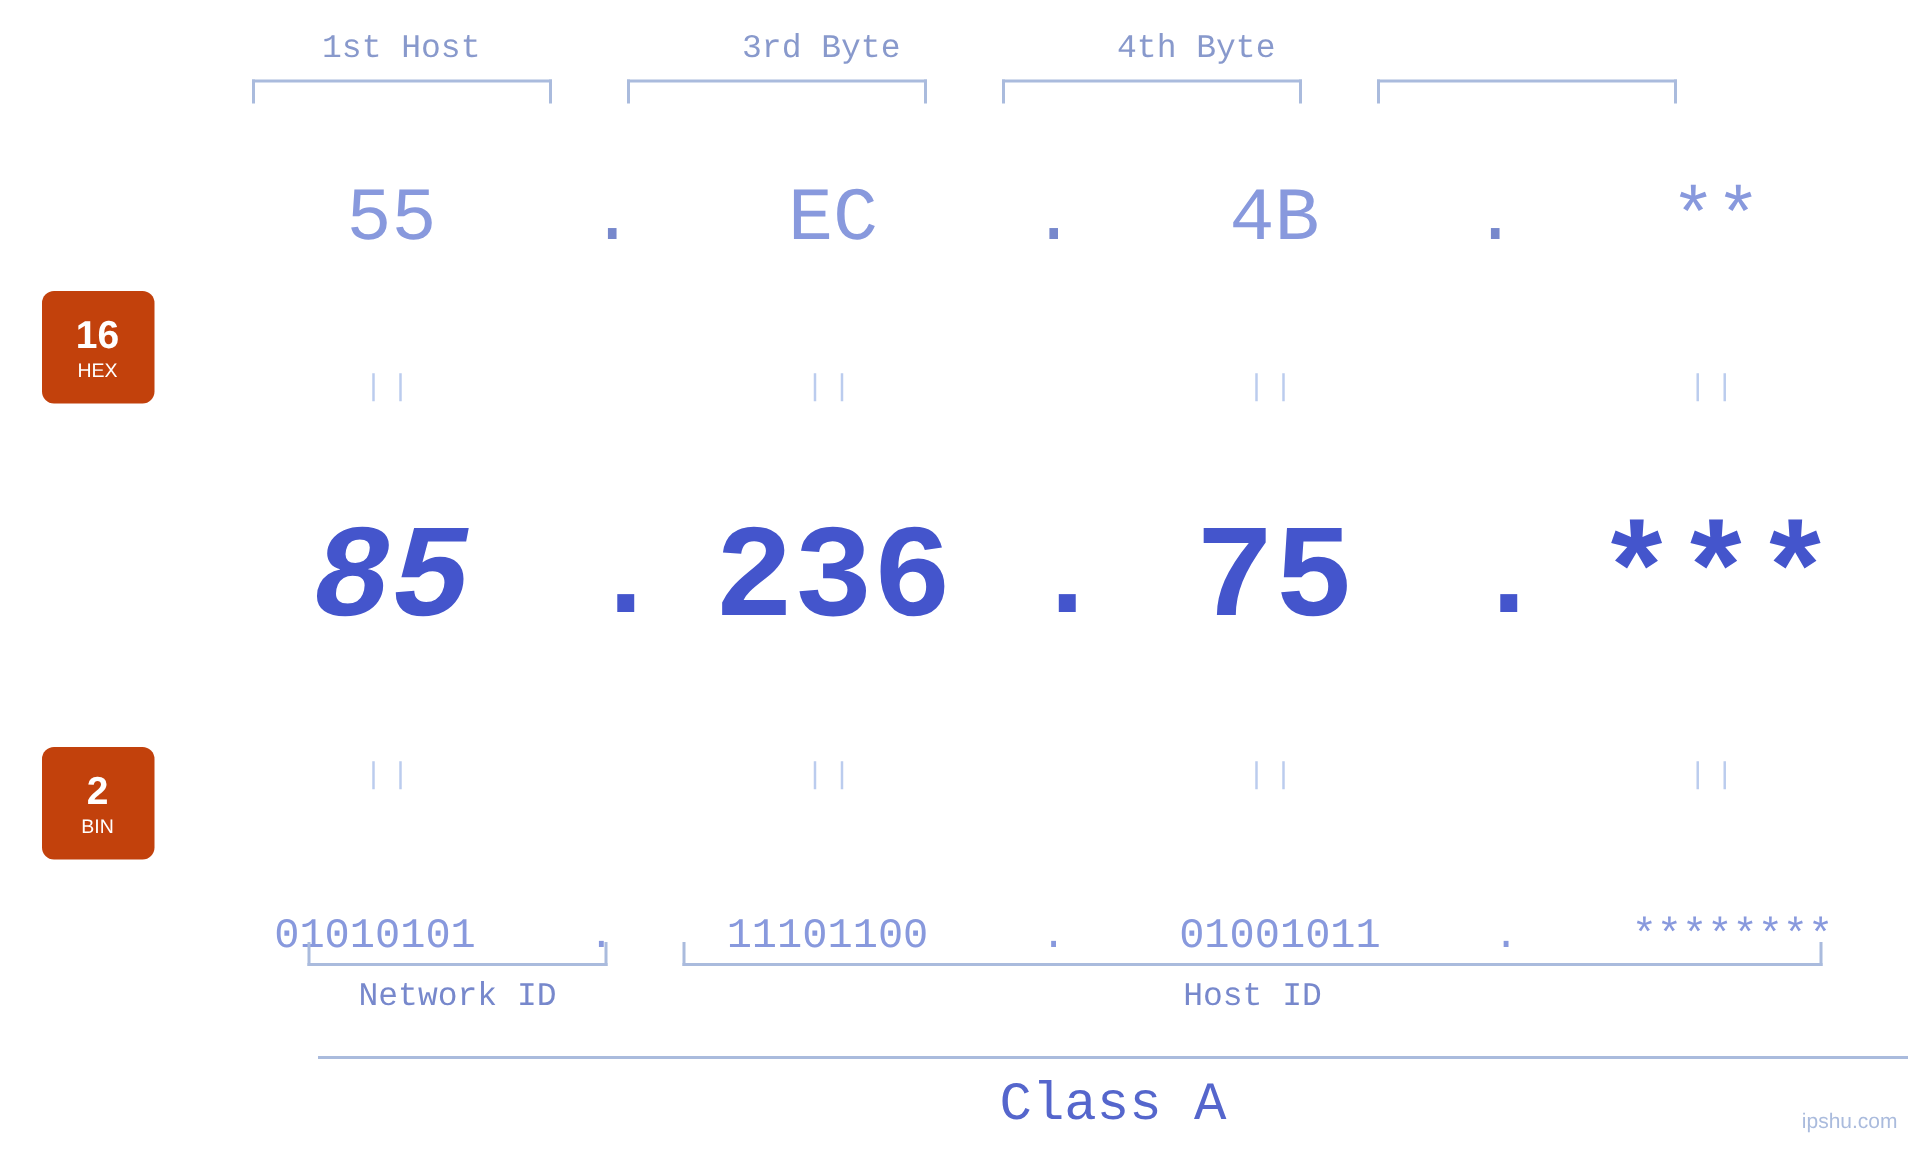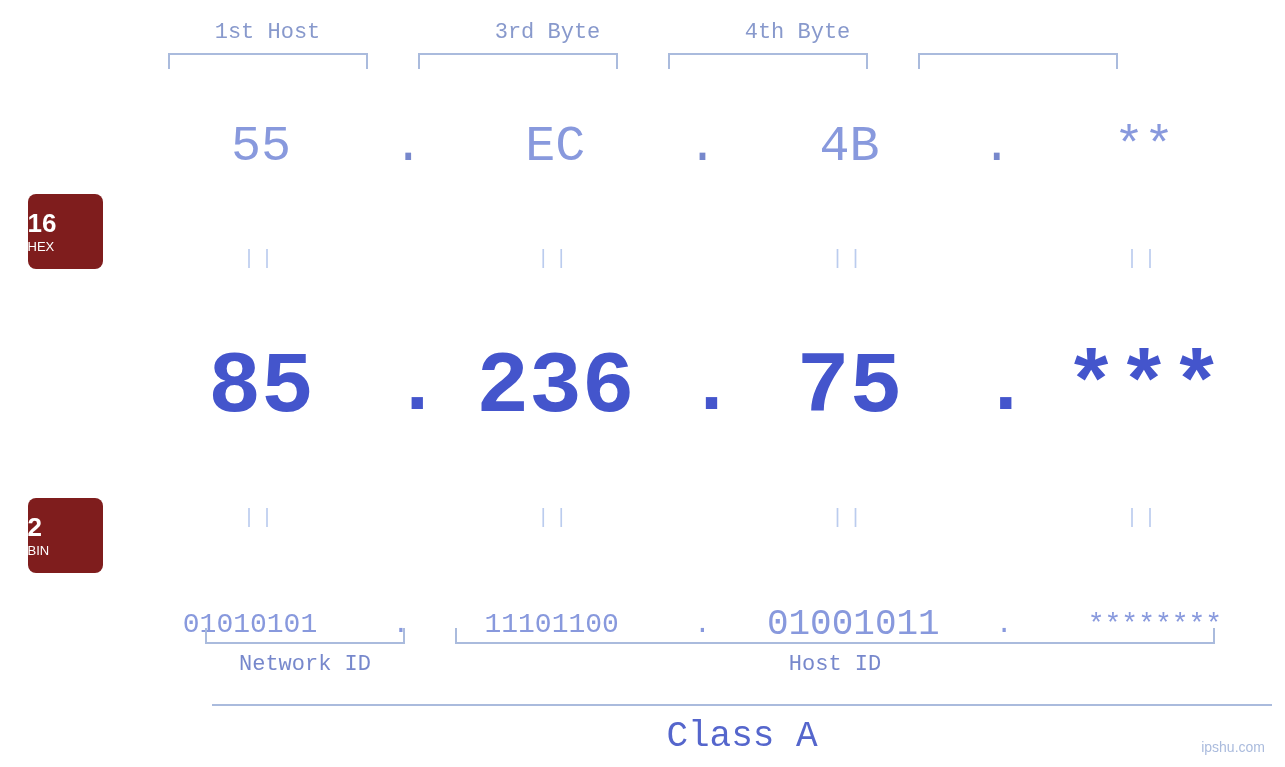--- a/index.html
+++ b/index.html
@@ -21,28 +21,28 @@
       width: 1285px;
       height: 767px;
       position: relative;
       display: flex;
       flex-direction: column;
       align-items: center;
       padding-top: 20px;
     }
 
     .badge {
-      background-color: #7f1d1d;
+      background-color: #c2410c;
       color: white;
       width: 75px;
       height: 75px;
       border-radius: 8px;
       display: flex;
       flex-direction: column;
-      align-items: flex-start;
+      align-items: center;
       justify-content: center;
     }
 
     .badge-number {
       font-size: 26px;
       font-weight: bold;
       font-family: Arial, sans-serif;
     }
 
     .badge-label {
@@ -103,21 +103,21 @@
         <div style="width:220px; text-align:center; color:#bbccee; font-size:20px; letter-spacing:6px;">||</div>
         <div style="width:30px;"></div>
         <div style="width:220px; text-align:center; color:#bbccee; font-size:20px; letter-spacing:6px;">||</div>
         <div style="width:30px;"></div>
         <div style="width:220px; text-align:center; color:#bbccee; font-size:20px; letter-spacing:6px;">||</div>
         <div style="width:30px;"></div>
         <div style="width:220px; text-align:center; color:#bbccee; font-size:20px; letter-spacing:6px;">||</div>
       </div>
 
       <div style="display:flex; align-items:center; justify-content:space-around; height:110px;">
-        <div style="width:220px; text-align:center; color:#4455cc; font-size:88px; font-weight:bold; font-family:'Courier New',monospace;">85</div>
+        <div style="width:220px; text-align:center; color:#4455cc; font-size:88px; font-weight:bold; font-family:'Courier New',monospace;font-style:italic;">85</div>
         <div style="width:30px; text-align:center; color:#4455cc; font-size:80px; font-weight:bold; font-family:'Courier New',monospace; line-height:1;">.</div>
         <div style="width:220px; text-align:center; color:#4455cc; font-size:88px; font-weight:bold; font-family:'Courier New',monospace;">236</div>
         <div style="width:30px; text-align:center; color:#4455cc; font-size:80px; font-weight:bold; font-family:'Courier New',monospace; line-height:1;">.</div>
         <div style="width:220px; text-align:center; color:#4455cc; font-size:88px; font-weight:bold; font-family:'Courier New',monospace;">75</div>
         <div style="width:30px; text-align:center; color:#4455cc; font-size:80px; font-weight:bold; font-family:'Courier New',monospace; line-height:1;">.</div>
         <div style="width:220px; text-align:center; color:#4455cc; font-size:88px; font-weight:bold; font-family:'Courier New',monospace;">***</div>
       </div>
 
       <div style="display:flex; align-items:center; justify-content:space-around; height:30px;">
         <div style="width:220px; text-align:center; color:#bbccee; font-size:20px; letter-spacing:6px;">||</div>
@@ -127,21 +127,21 @@
         <div style="width:220px; text-align:center; color:#bbccee; font-size:20px; letter-spacing:6px;">||</div>
         <div style="width:30px;"></div>
         <div style="width:220px; text-align:center; color:#bbccee; font-size:20px; letter-spacing:6px;">||</div>
       </div>
 
       <div style="display:flex; align-items:center; justify-content:space-between; height:65px;">
         <div style="width:220px; text-align:center; color:#8899dd; font-size:28px; font-family:'Courier New',monospace;">01010101</div>
         <div style="width:30px; text-align:center; color:#8899dd; font-size:28px; font-family:'Courier New',monospace;">.</div>
         <div style="width:220px; text-align:center; color:#8899dd; font-size:28px; font-family:'Courier New',monospace;">11101100</div>
         <div style="width:30px; text-align:center; color:#8899dd; font-size:28px; font-family:'Courier New',monospace;">.</div>
-        <div style="width:220px; text-align:center; color:#8899dd; font-size:36px; font-family:'Courier New',monospace;">01001011</div>
+        <div style="width:220px; text-align:center; color:#8899dd; font-size:28px; font-family:'Courier New',monospace;">01001011</div>
         <div style="width:30px; text-align:center; color:#8899dd; font-size:28px; font-family:'Courier New',monospace;">.</div>
         <div style="width:220px; text-align:center; color:#8899dd; font-size:28px; font-family:'Courier New',monospace;">********</div>
       </div>
 
     </div>
   </div>
 
   <div style="position:absolute; bottom:90px; left:195px; width:1060px; display:flex; align-items:flex-start;">
 
     <div style="display:flex; flex-direction:column; align-items:center; width:220px;">

